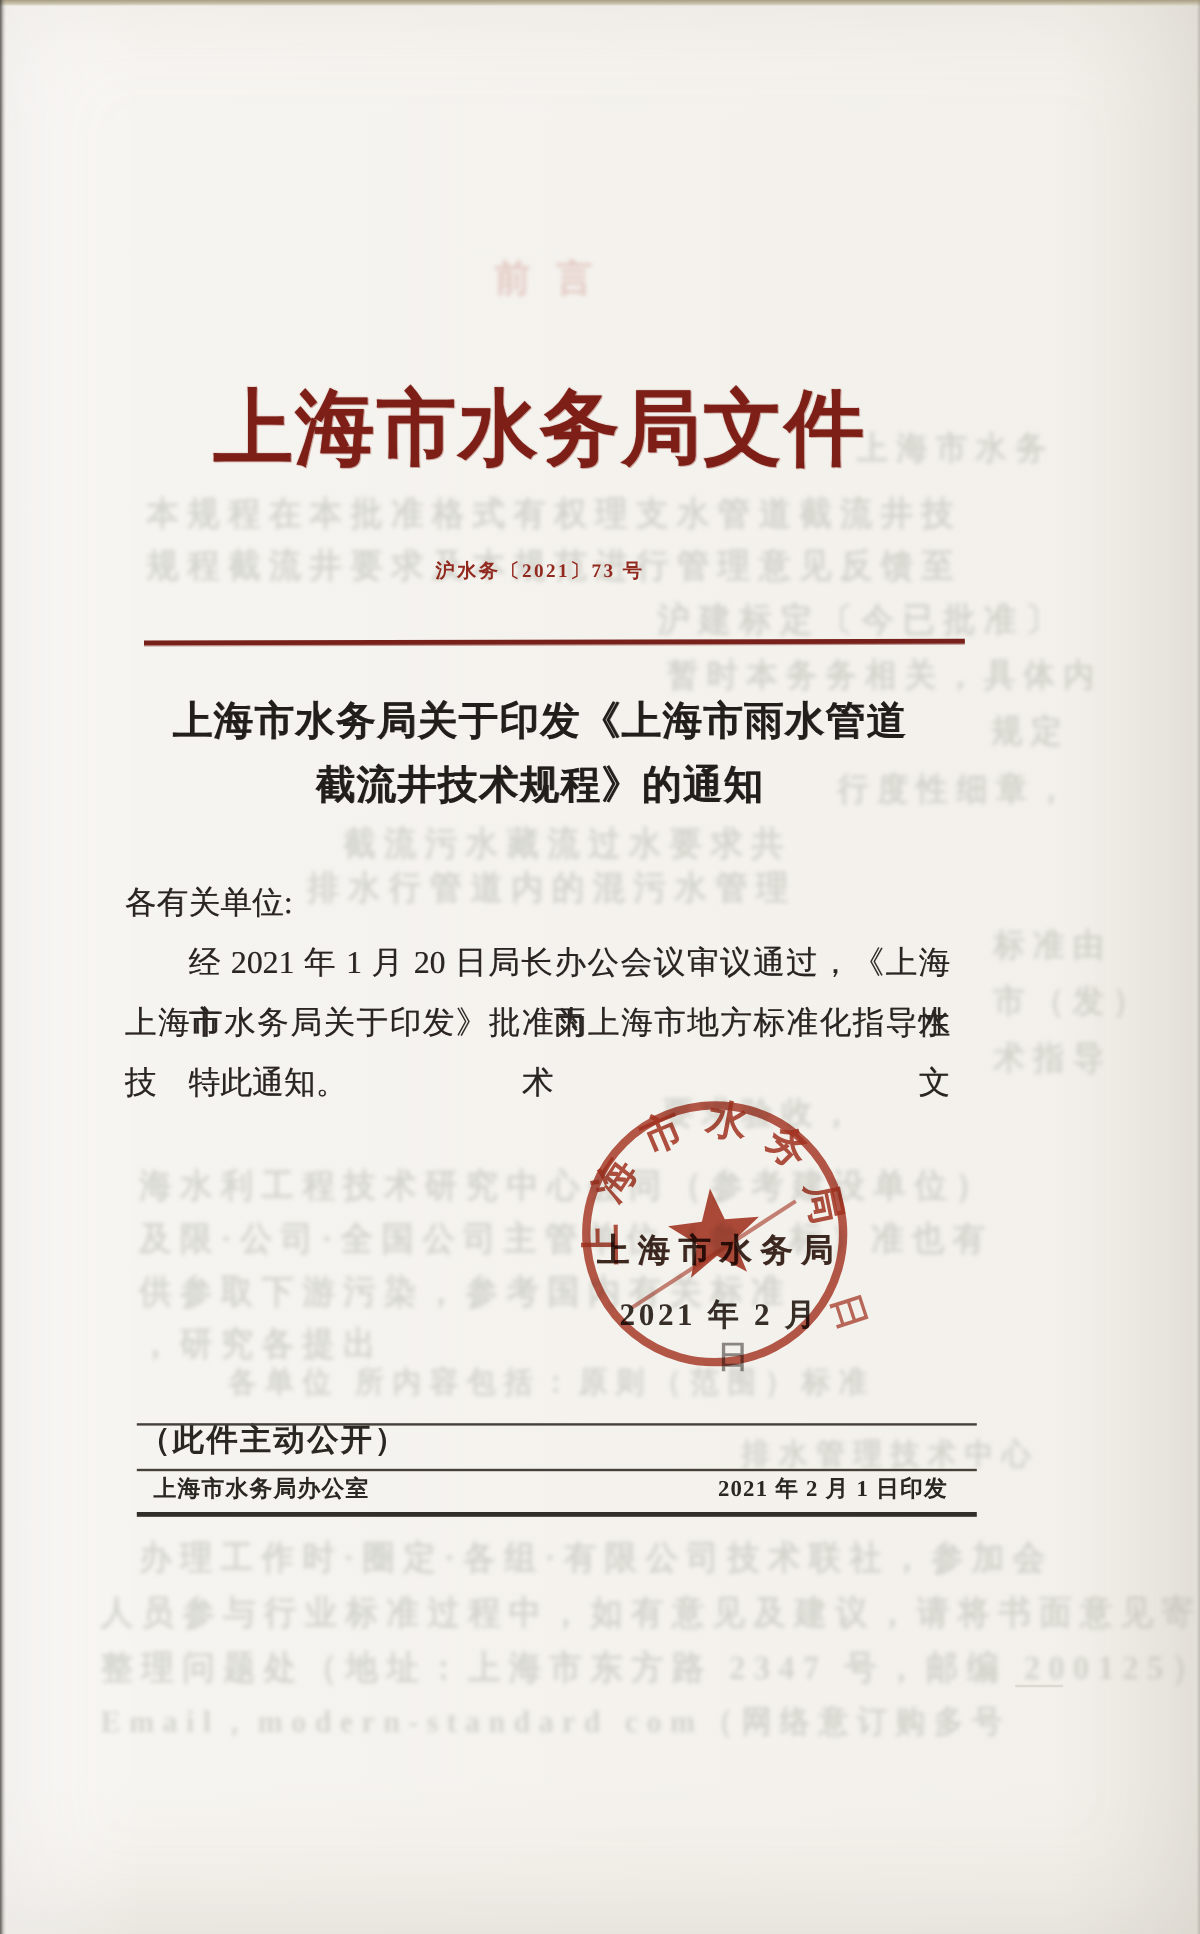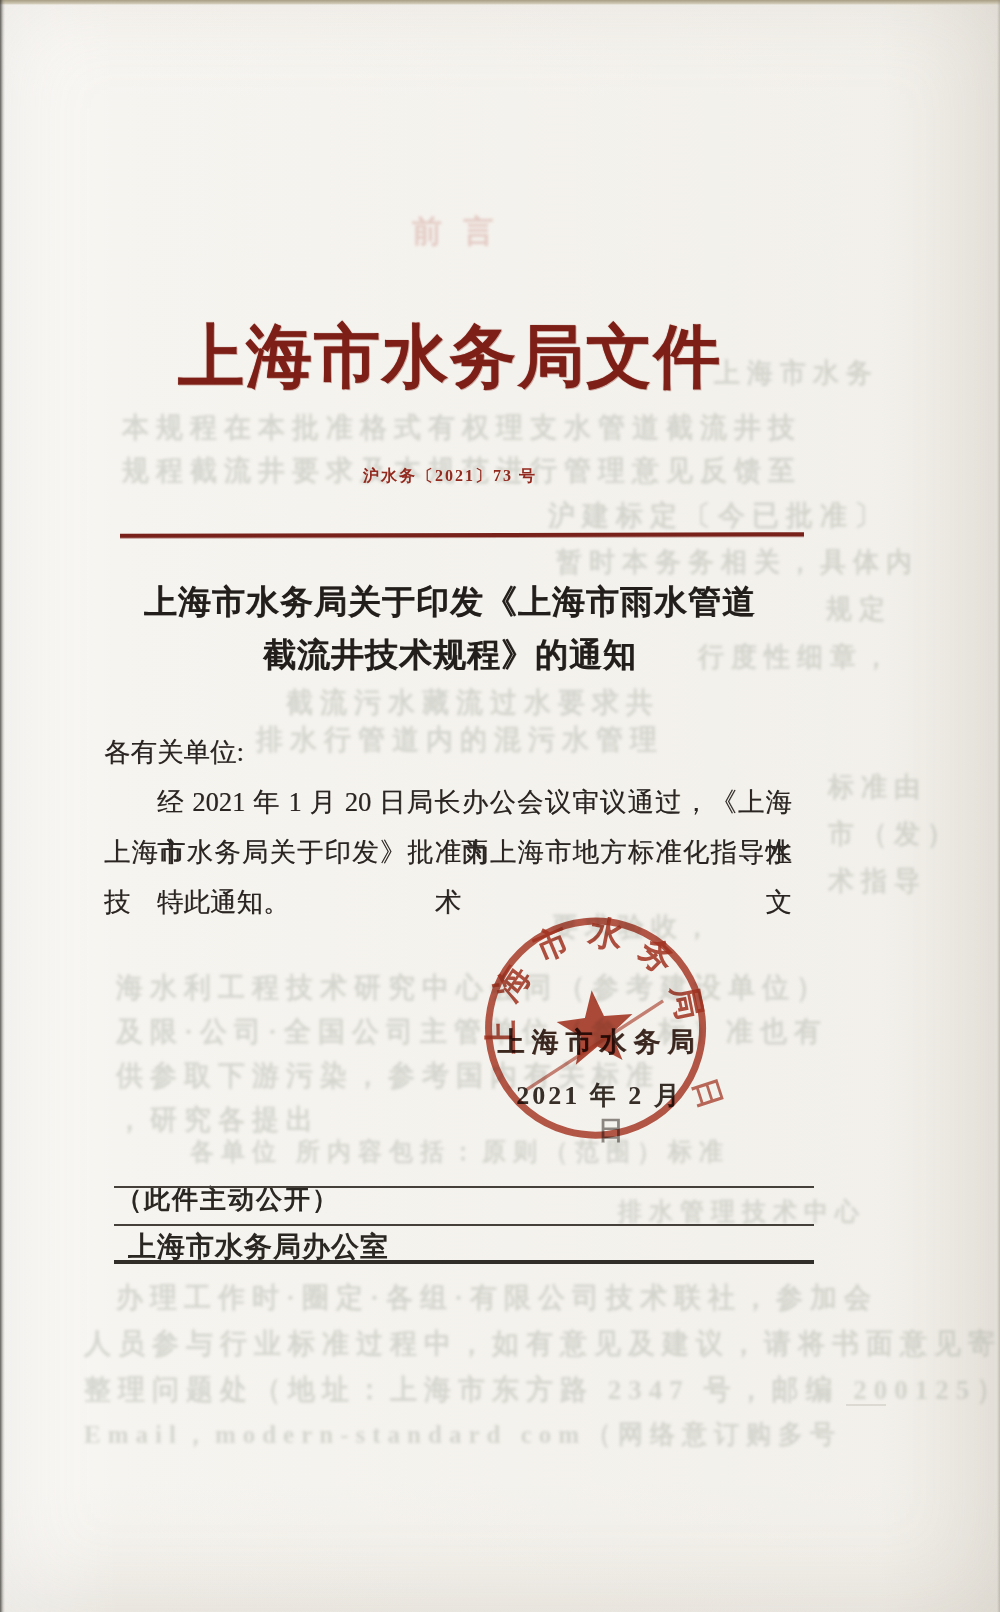--- a/index.html
+++ b/index.html
@@ -73,21 +73,21 @@
 
   .footer-disclosure{left:116px;top:1150px;font-size:26px;color:#2a2622;letter-spacing:2px;font-weight:600;margin-top:32px;}
   .rule{left:114px;width:700px;background:#45403a;height:2px;}
   .rule1{top:1186px;}
   .rule2{top:1224px;}
   .rule3{top:1260px;height:4px;background:#312d28;}
   .footer-cc{left:114px;top:1191px;width:700px;padding-left:26px;box-sizing:border-box;
     font-size:26px;color:#2a2622;letter-spacing:1px;font-weight:600;}
   .footer-row{left:114px;top:1228px;width:700px;display:flex;justify-content:space-between;
     box-sizing:border-box;padding-left:14px;padding-right:24px;
-    font-size:28px;color:#2a2622;letter-spacing:1px;font-weight:600;align-items:flex-end;}
+    font-size:19px;color:#2a2622;letter-spacing:1px;font-weight:600;align-items:flex-end;}
   .page-dash{left:846px;top:1404px;width:40px;height:2px;background:rgba(120,114,104,.18);}
 </style>
 </head>
 <body>
 
 <div class="page">
 
   <div class="edge-top"></div>
   <div class="edge-left"></div>
   <div class="edge-right"></div>
@@ -153,17 +153,18 @@
       <line x1="55" y1="176" x2="200" y2="102" stroke="#ab3623" stroke-width="3.4" opacity="0.6"></line>
       <text x="222" y="186" font-size="30" fill="#a83421" opacity="0.72" transform="rotate(78 222 186)" font-family="Liberation Serif, serif" font-weight="700">日</text>
     </svg>
   </div>
 
   <div class="abs footer-disclosure">（此件主动公开）</div>
   <div class="abs rule rule1"></div>
   <div class="abs rule rule2"></div>
   <div class="abs footer-row">
     <span>上海市水务局办公室</span>
+    <span>2021 年 2 月 1 日印发</span>
   </div>
   <div class="abs rule rule3"></div>
 
   <div class="abs page-dash"></div>
 </div>
 
 </body></html>

